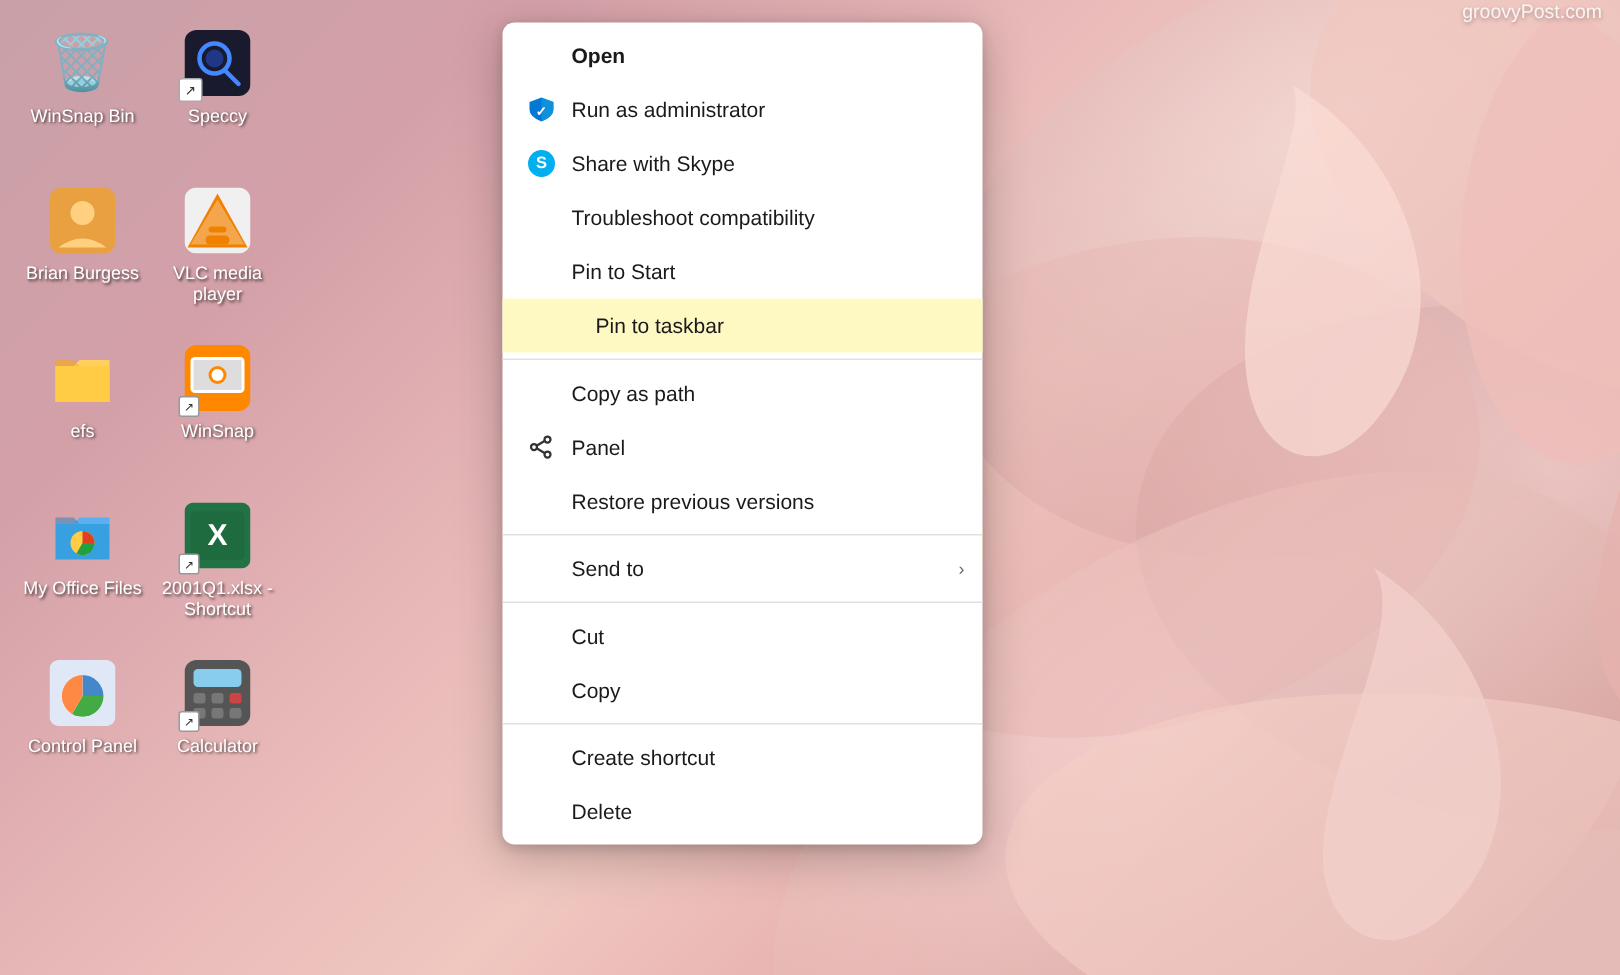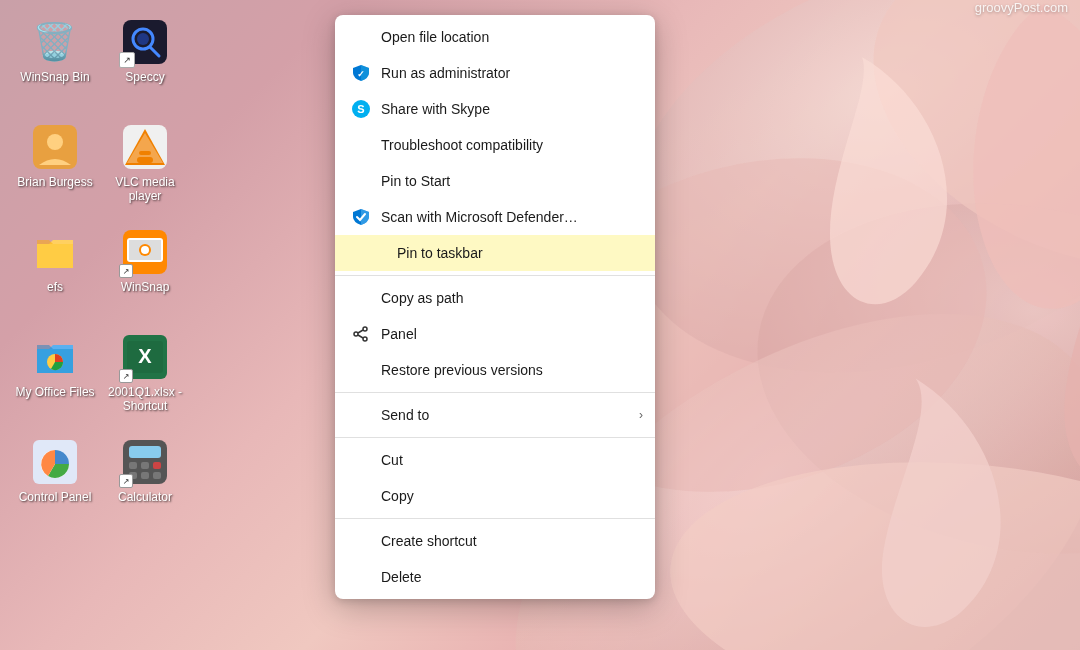--- a/index.html
+++ b/index.html
@@ -318,25 +318,25 @@
         </svg>
         <div class="shortcut-arrow" style="position:absolute;bottom:-2px;left:-2px;width:14px;height:14px;font-size:8px;background:white;border:1px solid #999;border-radius:2px;display:flex;align-items:center;justify-content:center;">↗</div>
       </div>
       <span class="icon-label">Calculator</span>
     </div>
 
   </div>
 
   <div class="context-menu">
 
-
-    <div class="menu-item">
-      <span class="icon-slot"></span>
-      <span>Open file location</span>
-    </div>
+    <div class="menu-item bold">
+      <span class="icon-slot"></span>
+      <span>Open</span>
+    </div>
+
 
     <div class="menu-item">
       <span class="icon-slot">
         <svg width="18" height="18" viewBox="0 0 18 18">
           <path d="M 9 1 L 17 4 L 17 9 Q 17 14 9 17 Q 1 14 1 9 L 1 4 Z" fill="#0078d4"></path>
           <path d="M 9 1 L 17 4 L 17 9 Q 17 14 9 17" fill="#1da7e2" opacity="0.5"></path>
           <text x="9" y="13" text-anchor="middle" font-size="9" fill="white" font-family="Arial" font-weight="bold">✓</text>
         </svg>
       </span>
       <span>Run as administrator</span>
@@ -353,30 +353,20 @@
     <div class="menu-item">
       <span class="icon-slot"></span>
       <span>Troubleshoot compatibility</span>
     </div>
 
     <div class="menu-item">
       <span class="icon-slot"></span>
       <span>Pin to Start</span>
     </div>
 
-    <div class="menu-item">
-      <span class="icon-slot">
-        <svg width="18" height="18" viewBox="0 0 18 18">
-          <path d="M 9 1 L 17 4 L 17 9 Q 17 14 9 17 Q 1 14 1 9 L 1 4 Z" fill="#0078d4"></path>
-          <path d="M 9 1 L 17 4 L 17 9 Q 17 14 9 17" fill="#50b0f0" opacity="0.6"></path>
-          <path d="M 5 9 L 8 12 L 13 6" stroke="white" stroke-width="2" fill="none" stroke-linecap="round"></path>
-        </svg>
-      </span>
-      <span>Scan with Microsoft Defender…</span>
-    </div>
 
     <div class="menu-item highlighted">
       <span class="icon-slot"></span>
       <span>Pin to taskbar</span>
     </div>
 
     <div class="menu-divider"></div>
 
     <div class="menu-item">
       <span class="icon-slot"></span>

